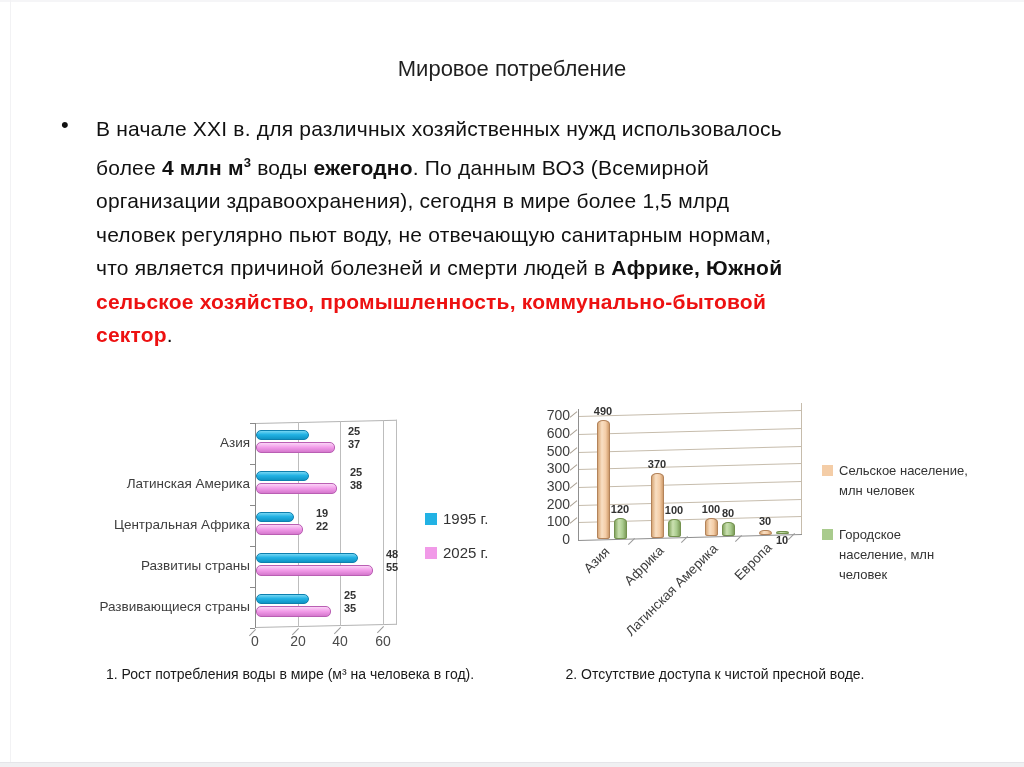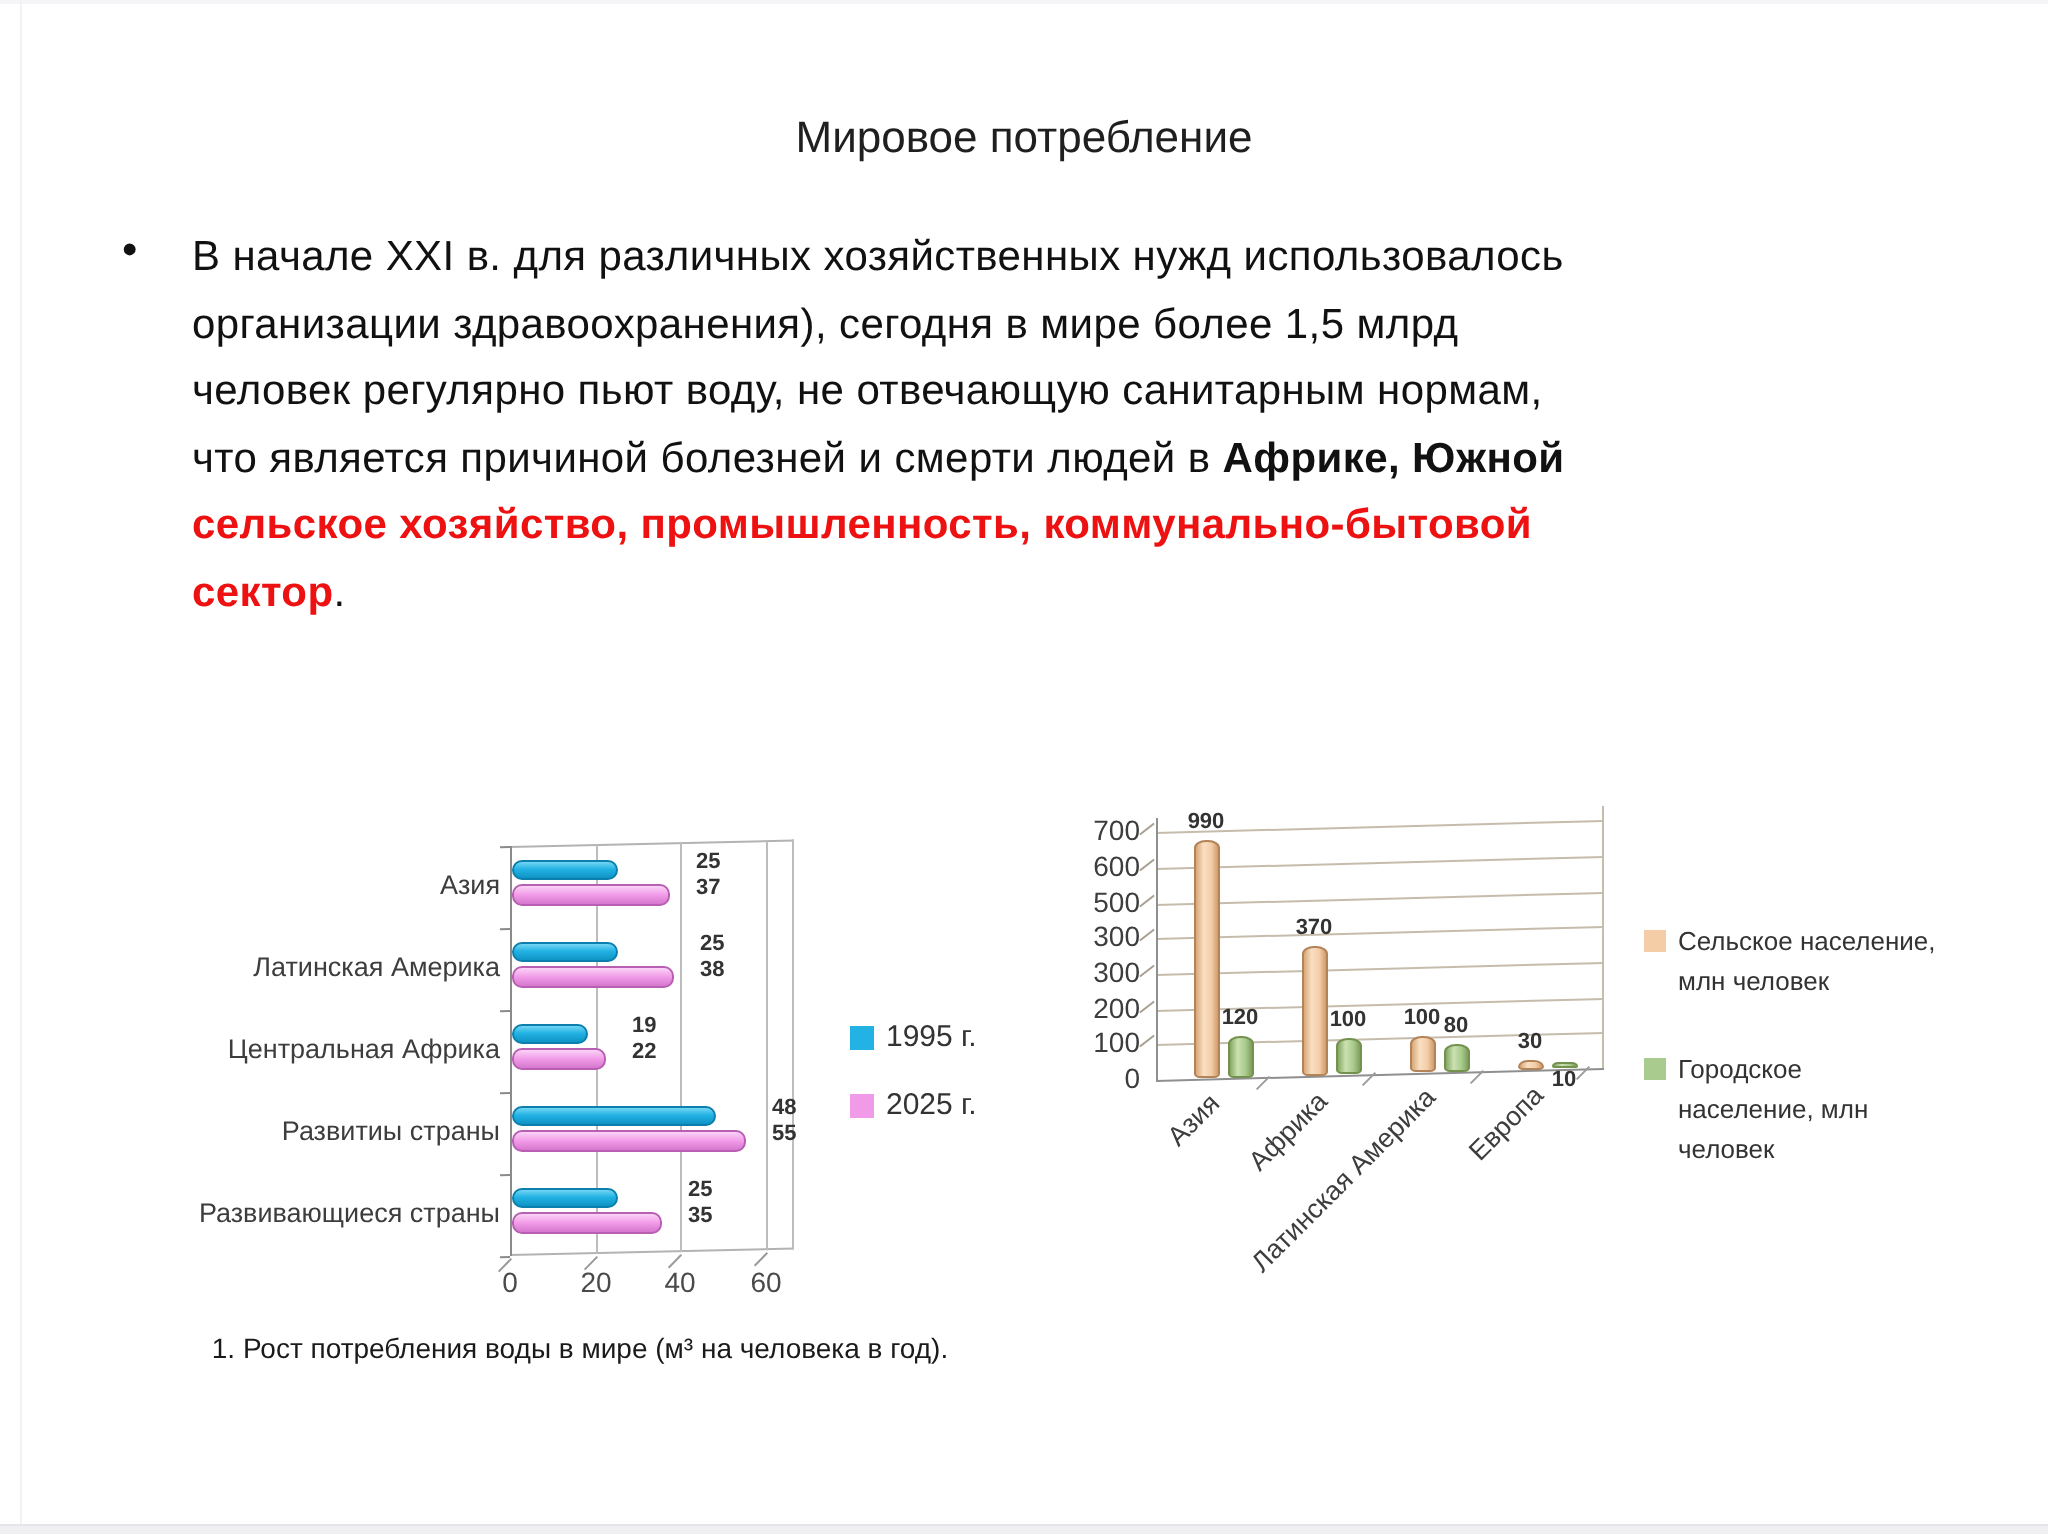--- a/index.html
+++ b/index.html
@@ -63,20 +63,21 @@
 <div class="slide">
   <div class="frame-top"></div>
   <div class="frame-left"></div>
   <div class="frame-bottom"></div>
 
   <h1 class="title">Мировое потребление</h1>
 
   <div class="bullet">•</div>
   <div class="body-text">
       <div class="line"><span>В начале XXI в. для различных хозяйственных нужд использовалось</span></div>
+      <div class="line"><span>более </span><span class="b">4 млн м</span><sup class="b">3</sup><span> воды </span><span class="b">ежегодно</span><span>. По данным ВОЗ (Всемирной</span></div>
       <div class="line"><span>организации здравоохранения), сегодня в мире более 1,5 млрд</span></div>
       <div class="line"><span>человек регулярно пьют воду, не отвечающую санитарным нормам,</span></div>
       <div class="line"><span>что является причиной болезней и смерти людей в </span><span class="b">Африке, Южной</span></div>
       <div class="line"><span class="red">сельское хозяйство, промышленность, коммунально-бытовой</span></div>
       <div class="line"><span class="red">сектор</span><span>.</span></div>
     </div>
 
   <div class="chart chart1">
     <div class="grid1">
         <div class="h-edge" style="top: 0px;"></div>
@@ -169,21 +170,21 @@
         <div class="yfoot" style="left: 29px; top: 74px;"></div>
         <div class="ytick" style="top: 50px;">500</div>
         <div class="yfoot" style="left: 29px; top: 57px;"></div>
         <div class="ytick" style="top: 32px;">600</div>
         <div class="yfoot" style="left: 29px; top: 39px;"></div>
         <div class="ytick" style="top: 14px;">700</div>
         <div class="yfoot" style="left: 29px; top: 21px;"></div>
       </div>
     <div>
         <div class="vbar s0" style="left: 57px; top: 27px; width: 13px; height: 119px;"></div>
-        <div class="dlab c" style="left: 48px; top: 12px; width: 30px;">990</div>
+        <div class="dlab c" style="left: 48px; top: 12px; width: 30px;">490</div>
         <div class="vbar s1" style="left: 74px; top: 125px; width: 13px; height: 21px;"></div>
         <div class="dlab c" style="left: 65px; top: 110px; width: 30px;">120</div>
         <div class="foot" style="left: 87px; top: 148px;"></div>
         <div class="vbar s0" style="left: 111px; top: 80px; width: 13px; height: 65px;"></div>
         <div class="dlab c" style="left: 102px; top: 65px; width: 30px;">370</div>
         <div class="vbar s1" style="left: 128px; top: 126px; width: 13px; height: 18px;"></div>
         <div class="dlab c" style="left: 119px; top: 111px; width: 30px;">100</div>
         <div class="foot" style="left: 140px; top: 146px;"></div>
         <div class="vbar s0" style="left: 165px; top: 125px; width: 13px; height: 18px;"></div>
         <div class="dlab c" style="left: 156px; top: 110px; width: 30px;">100</div>
@@ -208,13 +209,14 @@
           <div class="leg-label2">Сельское население, млн человек</div>
         </div>
         <div class="leg-item2" style="top: 64px;">
           <div class="sw2" style="background: rgb(169, 203, 141);"></div>
           <div class="leg-label2">Городское население, млн человек</div>
         </div>
       </div>
   </div>
 
   <div class="caption caption1">1. Рост потребления воды в мире (м³ на человека в год).</div>
+  <div class="caption caption2">2. Отсутствие доступа к чистой пресной воде.</div>
 </div>
 
 </body></html>

